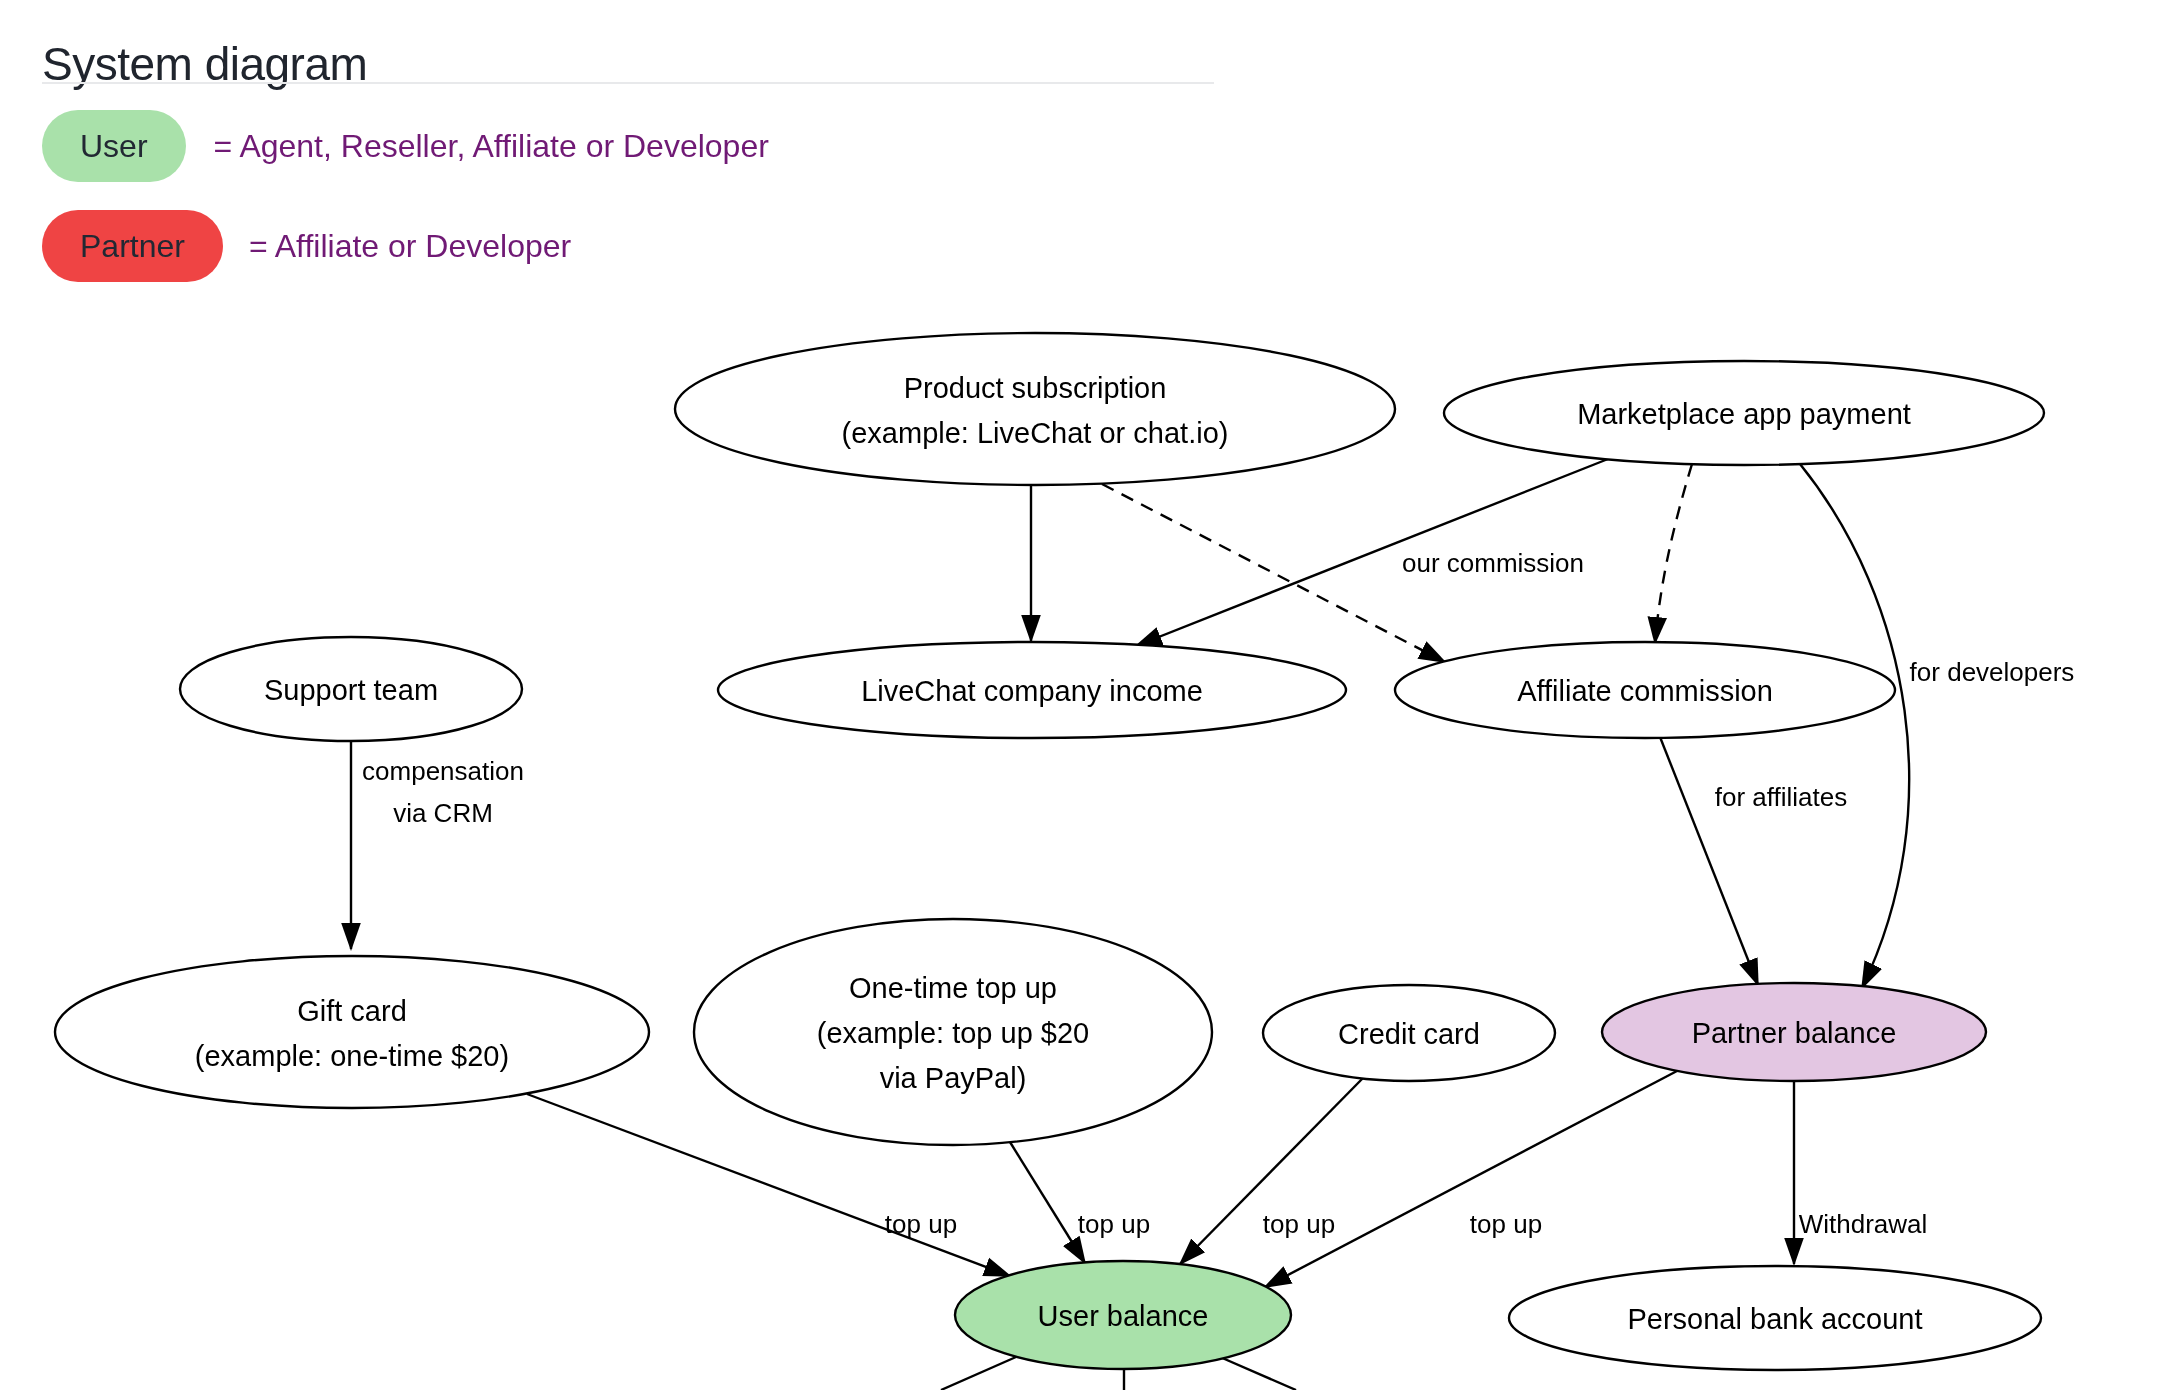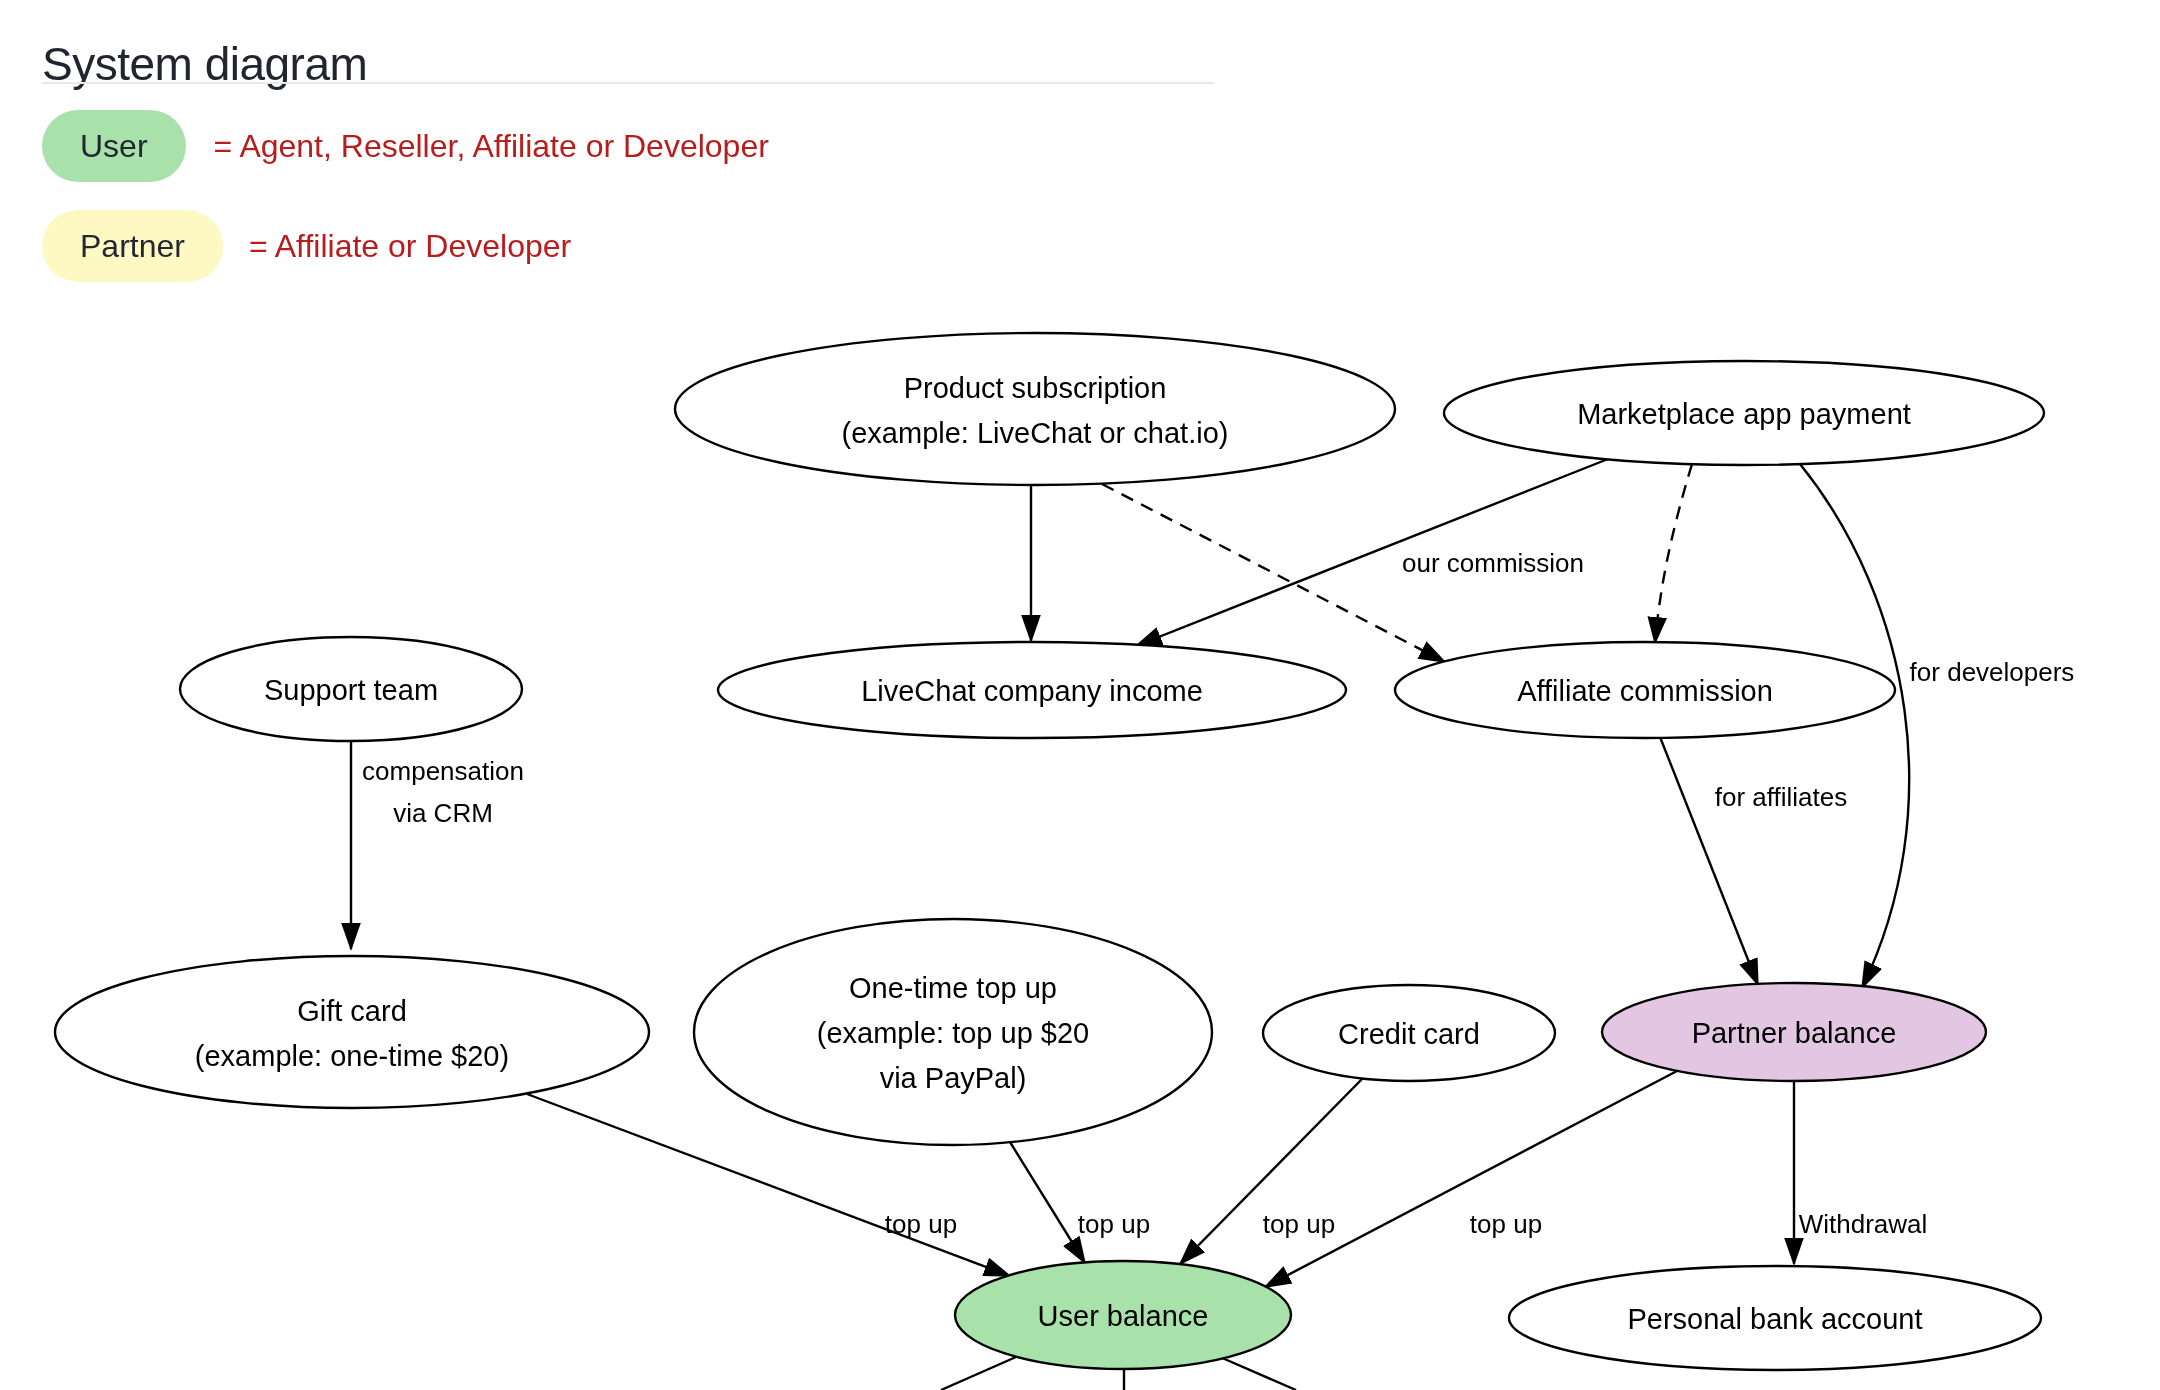--- a/index.html
+++ b/index.html
@@ -7,40 +7,40 @@
        font-family:"Liberation Sans",sans-serif;}
   .page-title{position:absolute;left:42px;top:6px;font-size:46px;font-weight:400;
        color:#20252e;letter-spacing:-0.5px;}
   .title-divider{position:absolute;left:42px;top:82px;width:1172px;height:0;
        border-top:2px solid #e8e9eb;}
   .legend-row{position:absolute;left:42px;display:flex;align-items:center;gap:26px;}
   .legend-row.r1{top:110px;gap:28px;}
   .legend-row.r2{top:210px;}
   .pill{display:inline-flex;align-items:center;justify-content:center;
        height:72px;padding:0 38px;border-radius:36px;font-size:32px;color:#222833;}
-  .legend-def{font-size:32px;color:#b91c1c;}
+  .legend-def{font-size:32px;color:#701a75;}
   #diagram{position:absolute;left:0;top:0;}
   .node-ellipse{fill:#fff;stroke:#000;stroke-width:2.4;}
   .edge-path{fill:none;stroke:#000;stroke-width:2.4;}
   .edge-path.dashed{stroke-dasharray:13 9;}
   .node-label{font-size:29px;fill:#000;text-anchor:middle;}
   .edge-label{font-size:26px;fill:#000;text-anchor:middle;}
 </style>
 </head>
 <body>
 
 <h1 class="page-title">System diagram</h1>
 <div class="title-divider"></div>
 
 <div class="legend-row r1">
   <span class="pill" style="background: rgb(169, 225, 170);">User</span>
   <span class="legend-def">= Agent, Reseller, Affiliate or Developer</span>
 </div>
 <div class="legend-row r2">
-  <span class="pill" style="background: #fef9c3;">Partner</span>
+  <span class="pill" style="background: #ef4444;">Partner</span>
   <span class="legend-def">= Affiliate or Developer</span>
 </div>
 
 <svg id="diagram" width="2160" height="1390" viewBox="0 0 2160 1390" xmlns="http://www.w3.org/2000/svg">
   <defs>
     <marker id="arrow" viewBox="0 0 14 11" refX="13" refY="5.5" markerWidth="28" markerHeight="22" orient="auto" markerUnits="userSpaceOnUse">
       <path d="M0,0.6 L14,5.5 L0,10.4 z" fill="#000"></path>
     </marker>
   </defs>
   <g id="edges-layer">

